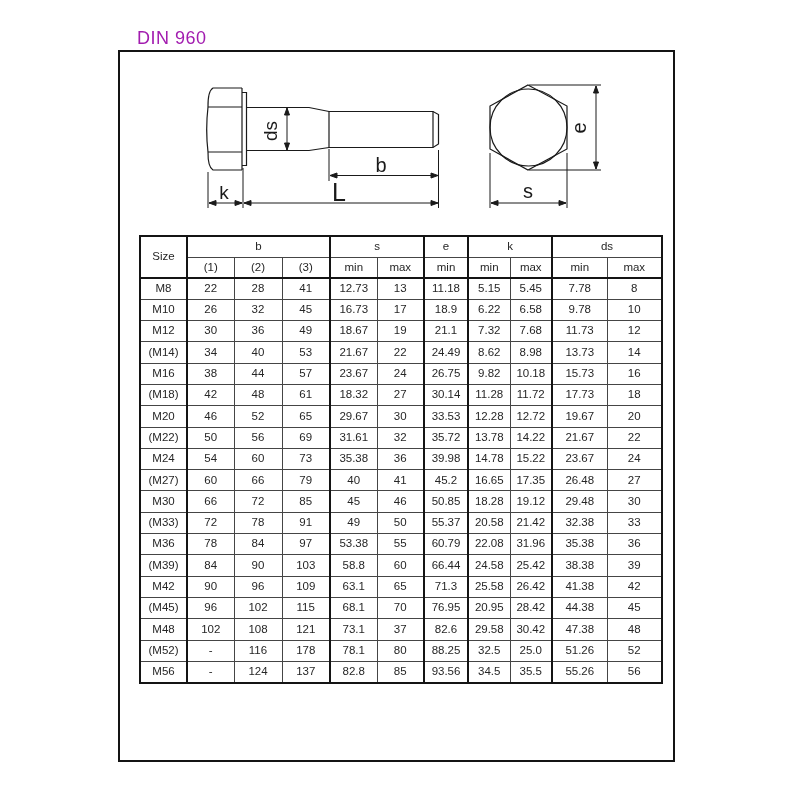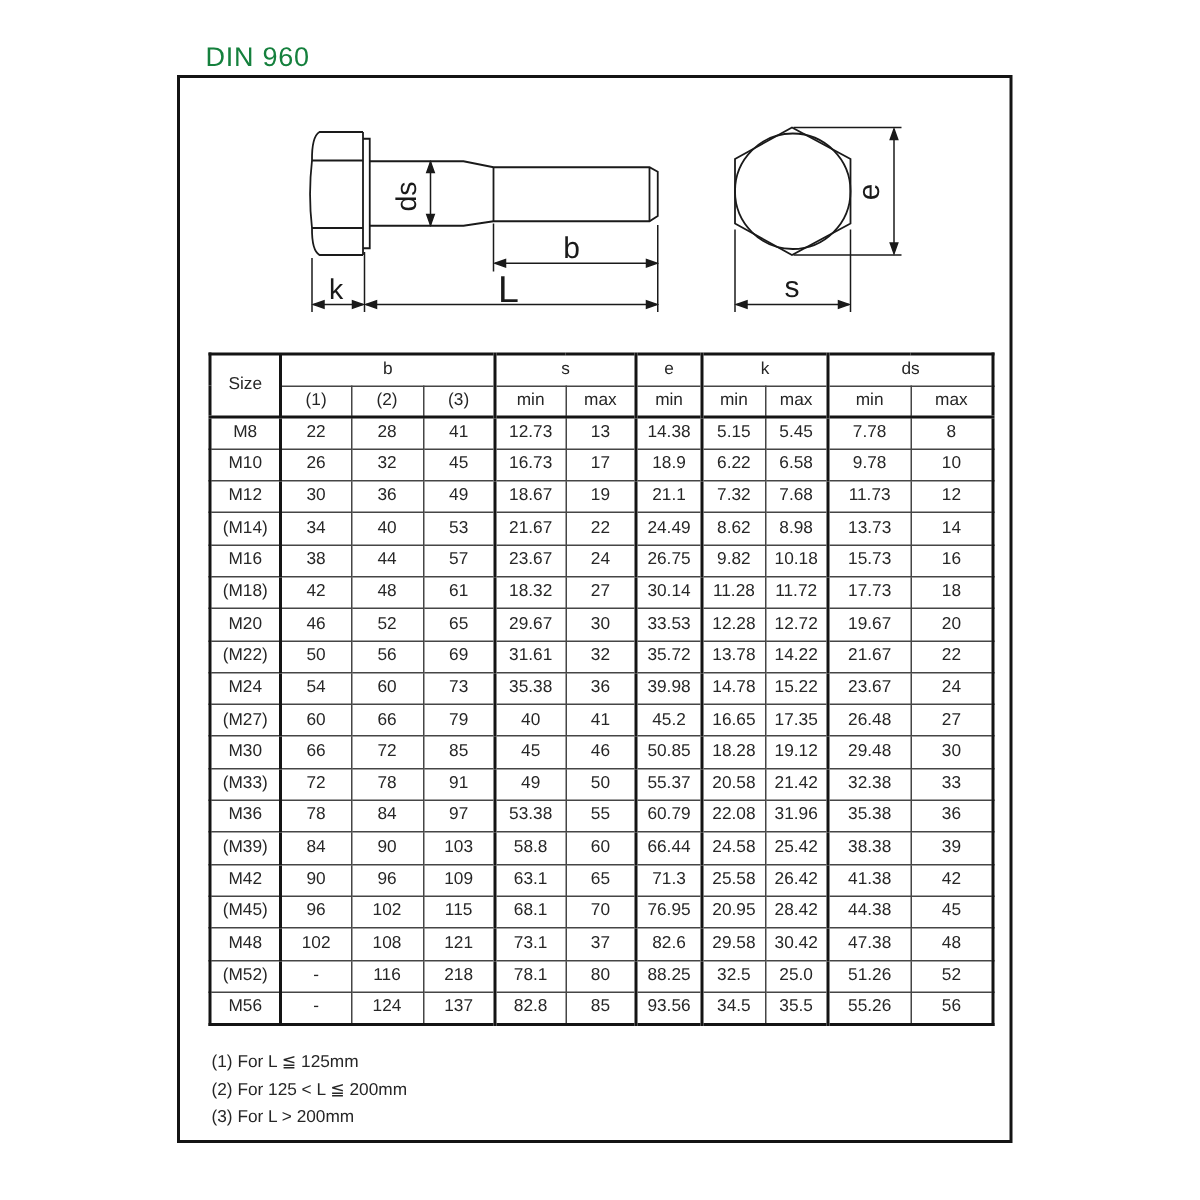--- a/index.html
+++ b/index.html
@@ -3,21 +3,21 @@
 <meta charset="utf-8">
 <style>
   * { margin:0; padding:0; box-sizing:border-box; }
   html,body { background:#ffffff; }
   #canvas {
     position:relative; width:800px; height:800px; background:#ffffff;
     font-family:"Liberation Sans", sans-serif; color:#1d1d1d; overflow:hidden;
   }
   .doc-title {
     position:absolute; left:137px; top:28px; font-size:18px; letter-spacing:.5px;
-    color:#15803d;
+    color:#a21caf;
   }
   .outer-box {
     position:absolute; left:118px; top:50px; width:557px; height:712px;
     border:2.5px solid #141414;
   }
   svg.drawing { position:absolute; left:118px; top:50px; width:557px; height:185px; }
   svg.drawing text { font-family:"Liberation Sans", sans-serif; fill:#1a1a1a; }
 
   table.dim-table {
     position:absolute; left:139px; top:235px; width:522px;
@@ -152,21 +152,21 @@
       </tr>
     </thead>
     <tbody>
         <tr>
           <td>M8</td>
           <td class="gb">22</td>
           <td>28</td>
           <td>41</td>
           <td class="gb">12.73</td>
           <td>13</td>
-          <td class="gb">14.38</td>
+          <td class="gb">11.18</td>
           <td class="gb">5.15</td>
           <td>5.45</td>
           <td class="gb">7.78</td>
           <td>8</td>
         </tr>
         <tr>
           <td>M10</td>
           <td class="gb">26</td>
           <td>32</td>
           <td>45</td>
@@ -370,21 +370,21 @@
           <td class="gb">82.6</td>
           <td class="gb">29.58</td>
           <td>30.42</td>
           <td class="gb">47.38</td>
           <td>48</td>
         </tr>
         <tr>
           <td>(M52)</td>
           <td class="gb">-</td>
           <td>116</td>
-          <td>218</td>
+          <td>178</td>
           <td class="gb">78.1</td>
           <td>80</td>
           <td class="gb">88.25</td>
           <td class="gb">32.5</td>
           <td>25.0</td>
           <td class="gb">51.26</td>
           <td>52</td>
         </tr>
         <tr>
           <td>M56</td>
@@ -395,19 +395,14 @@
           <td>85</td>
           <td class="gb">93.56</td>
           <td class="gb">34.5</td>
           <td>35.5</td>
           <td class="gb">55.26</td>
           <td>56</td>
         </tr>
       </tbody>
   </table>
 
-  <div class="footnotes">
-    <div>(1) For L ≦ 125mm</div>
-    <div>(2) For 125 &lt; L ≦ 200mm</div>
-    <div>(3) For L &gt; 200mm</div>
-  </div>
 
 </div>
 
 </body></html>

